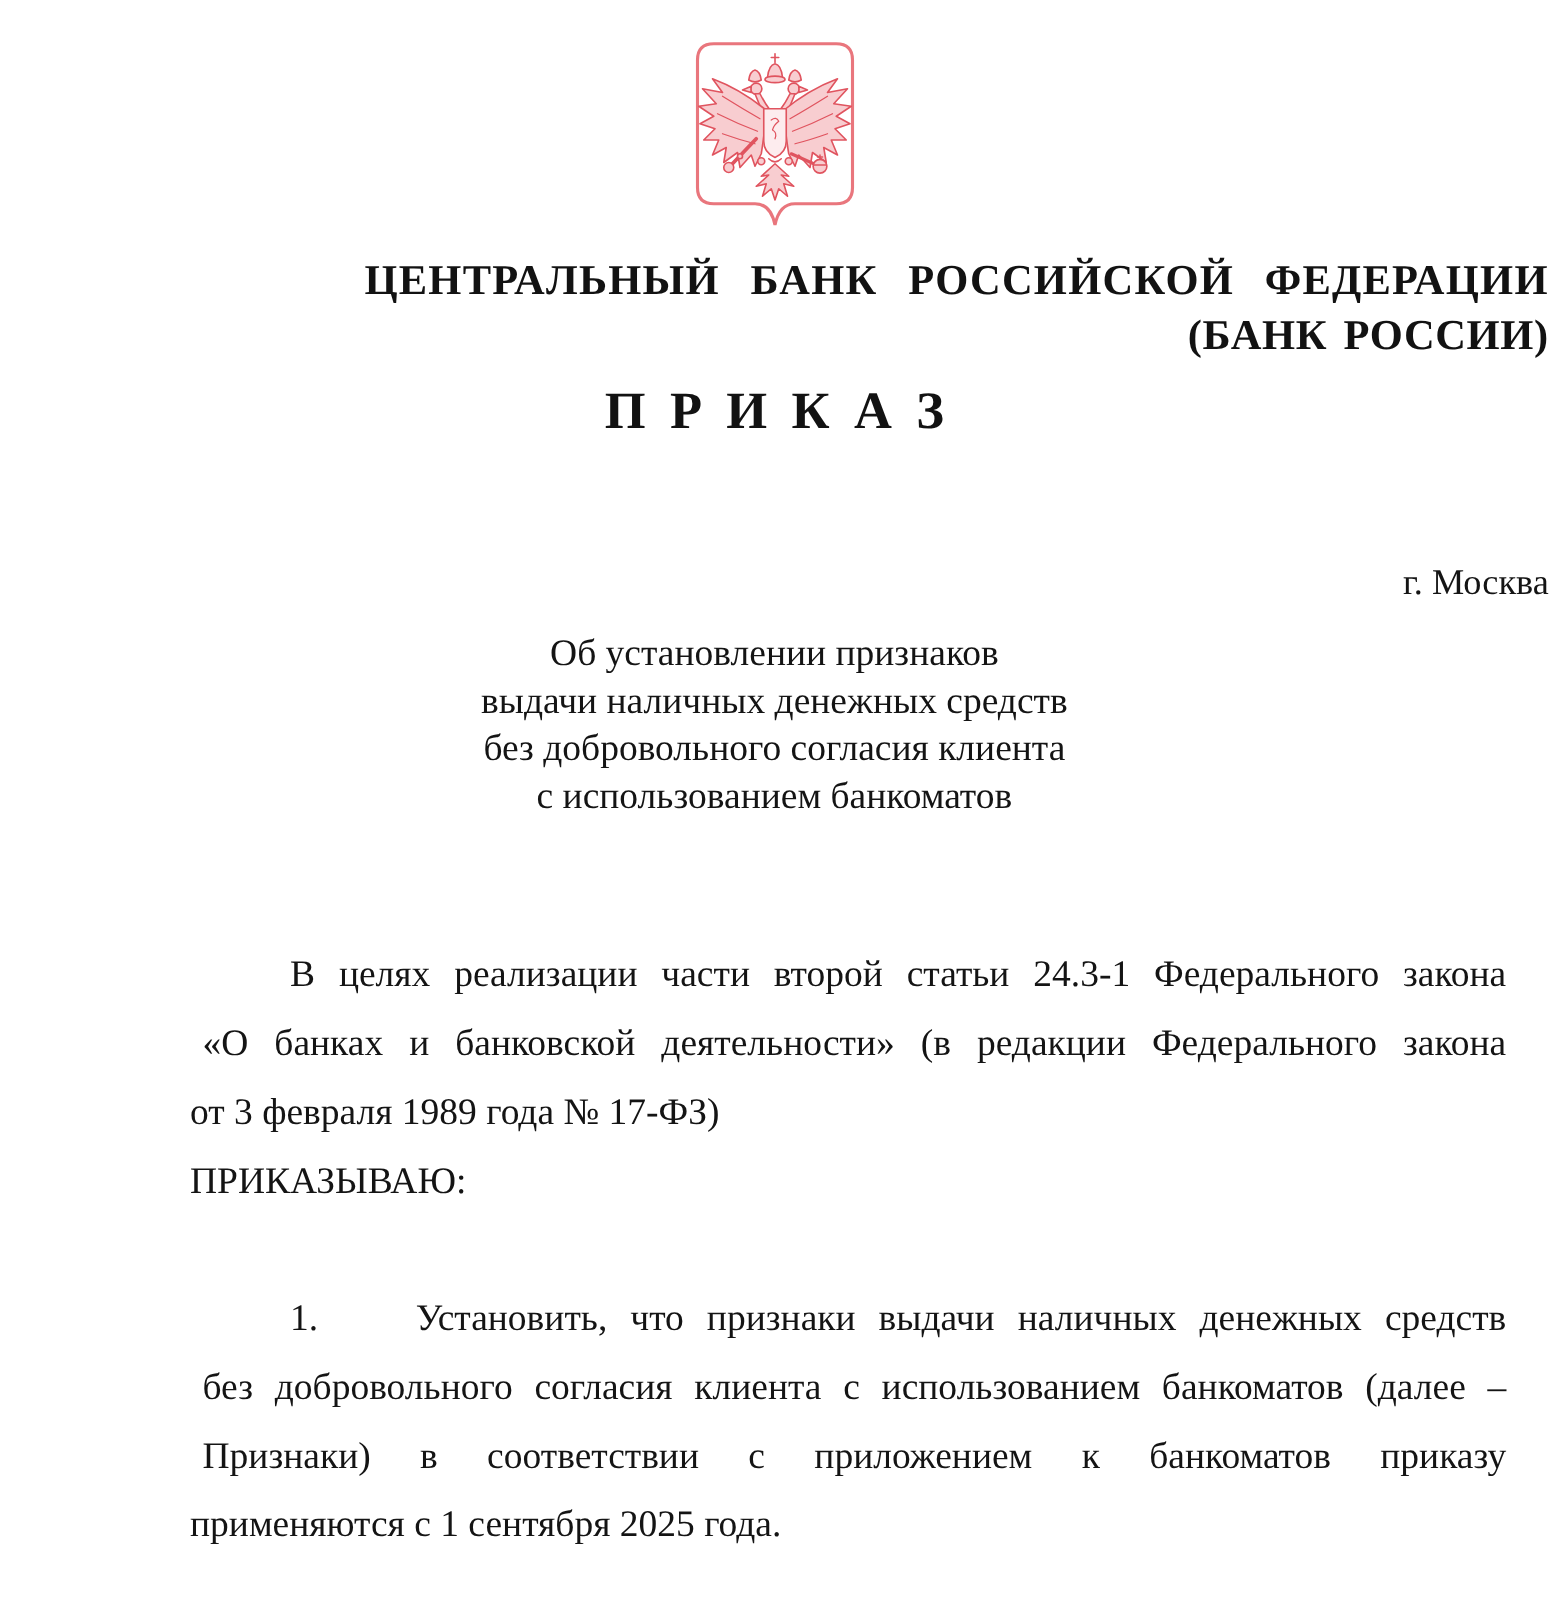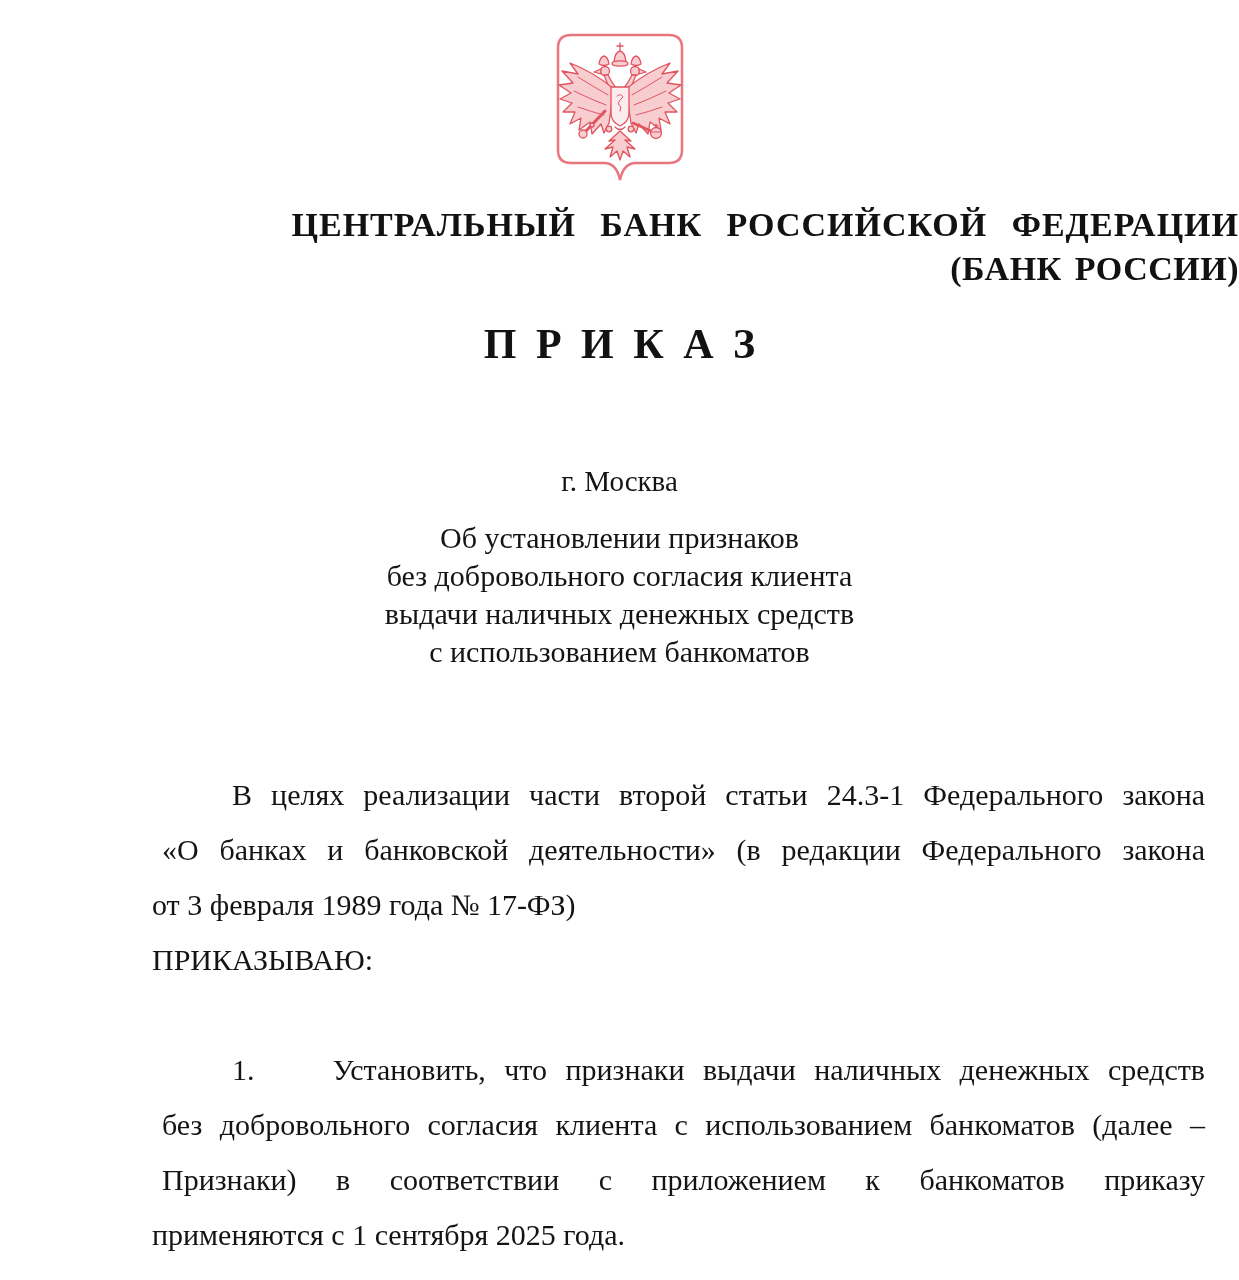--- a/index.html
+++ b/index.html
@@ -15,25 +15,25 @@
   .emblem-wrap{width:128px;height:152px;margin:33px auto 0;}
   .emblem-wrap svg{display:block;width:128px;height:152px;}
 
   
   .org-name{margin-top:18px;text-align:right;font-weight:bold;
             font-size:34px;line-height:44px;color:#121212;}
   .org-name .l1{letter-spacing:1px;word-spacing:15px;}
   .org-name .l2{letter-spacing:.5px;word-spacing:4px;}
 
   
-  .doc-type{margin-top:28px;text-align:center;font-weight:bold;
+  .doc-type{margin-top:13px;text-align:center;font-weight:bold;
             font-size:42px;line-height:50px;word-spacing:9px;color:#121212;}
 
   
-  .city{margin-top:94px;text-align:center;font-size:29px;line-height:36px;}
+  .city{margin-top:94px;text-align:right;font-size:29px;line-height:36px;}
 
   
   .subject{margin-top:20px;text-align:center;font-size:30px;line-height:38px;}
 
   
   .body-text{margin:96px 34px 0 152px;font-size:30px;line-height:55px;}
   .jline{text-align:justify;text-align-last:justify;margin-left:10px;}
   .lline{text-align:left;text-align-last:left;}
   .ind{display:inline-block;width:70px;}
   .tab{display:inline-block;width:78px;}
@@ -97,22 +97,22 @@
     <div class="l1">ЦЕНТРАЛЬНЫЙ БАНК РОССИЙСКОЙ ФЕДЕРАЦИИ</div>
     <div class="l2">(БАНК РОССИИ)</div>
   </div>
 
   <div class="doc-type">П Р И К А З</div>
 
   <div class="city">г. Москва</div>
 
   <div class="subject">
     <div>Об установлении признаков</div>
+    <div>выдачи наличных денежных средств</div>
     <div>без добровольного согласия клиента</div>
-    <div>выдачи наличных денежных средств</div>
     <div>с использованием банкоматов</div>
   </div>
 
   <div class="body-text">
 
     <div class="jline"><span class="ind"></span><span>В целях реализации части второй статьи 24.3-1 Федерального закона</span></div>
     <div class="jline">«О банках и банковской деятельности» (в редакции Федерального закона</div>
     <div class="lline">от 3 февраля 1989 года № 17-ФЗ)</div>
 
     <div class="lline">ПРИКАЗЫВАЮ:</div>

